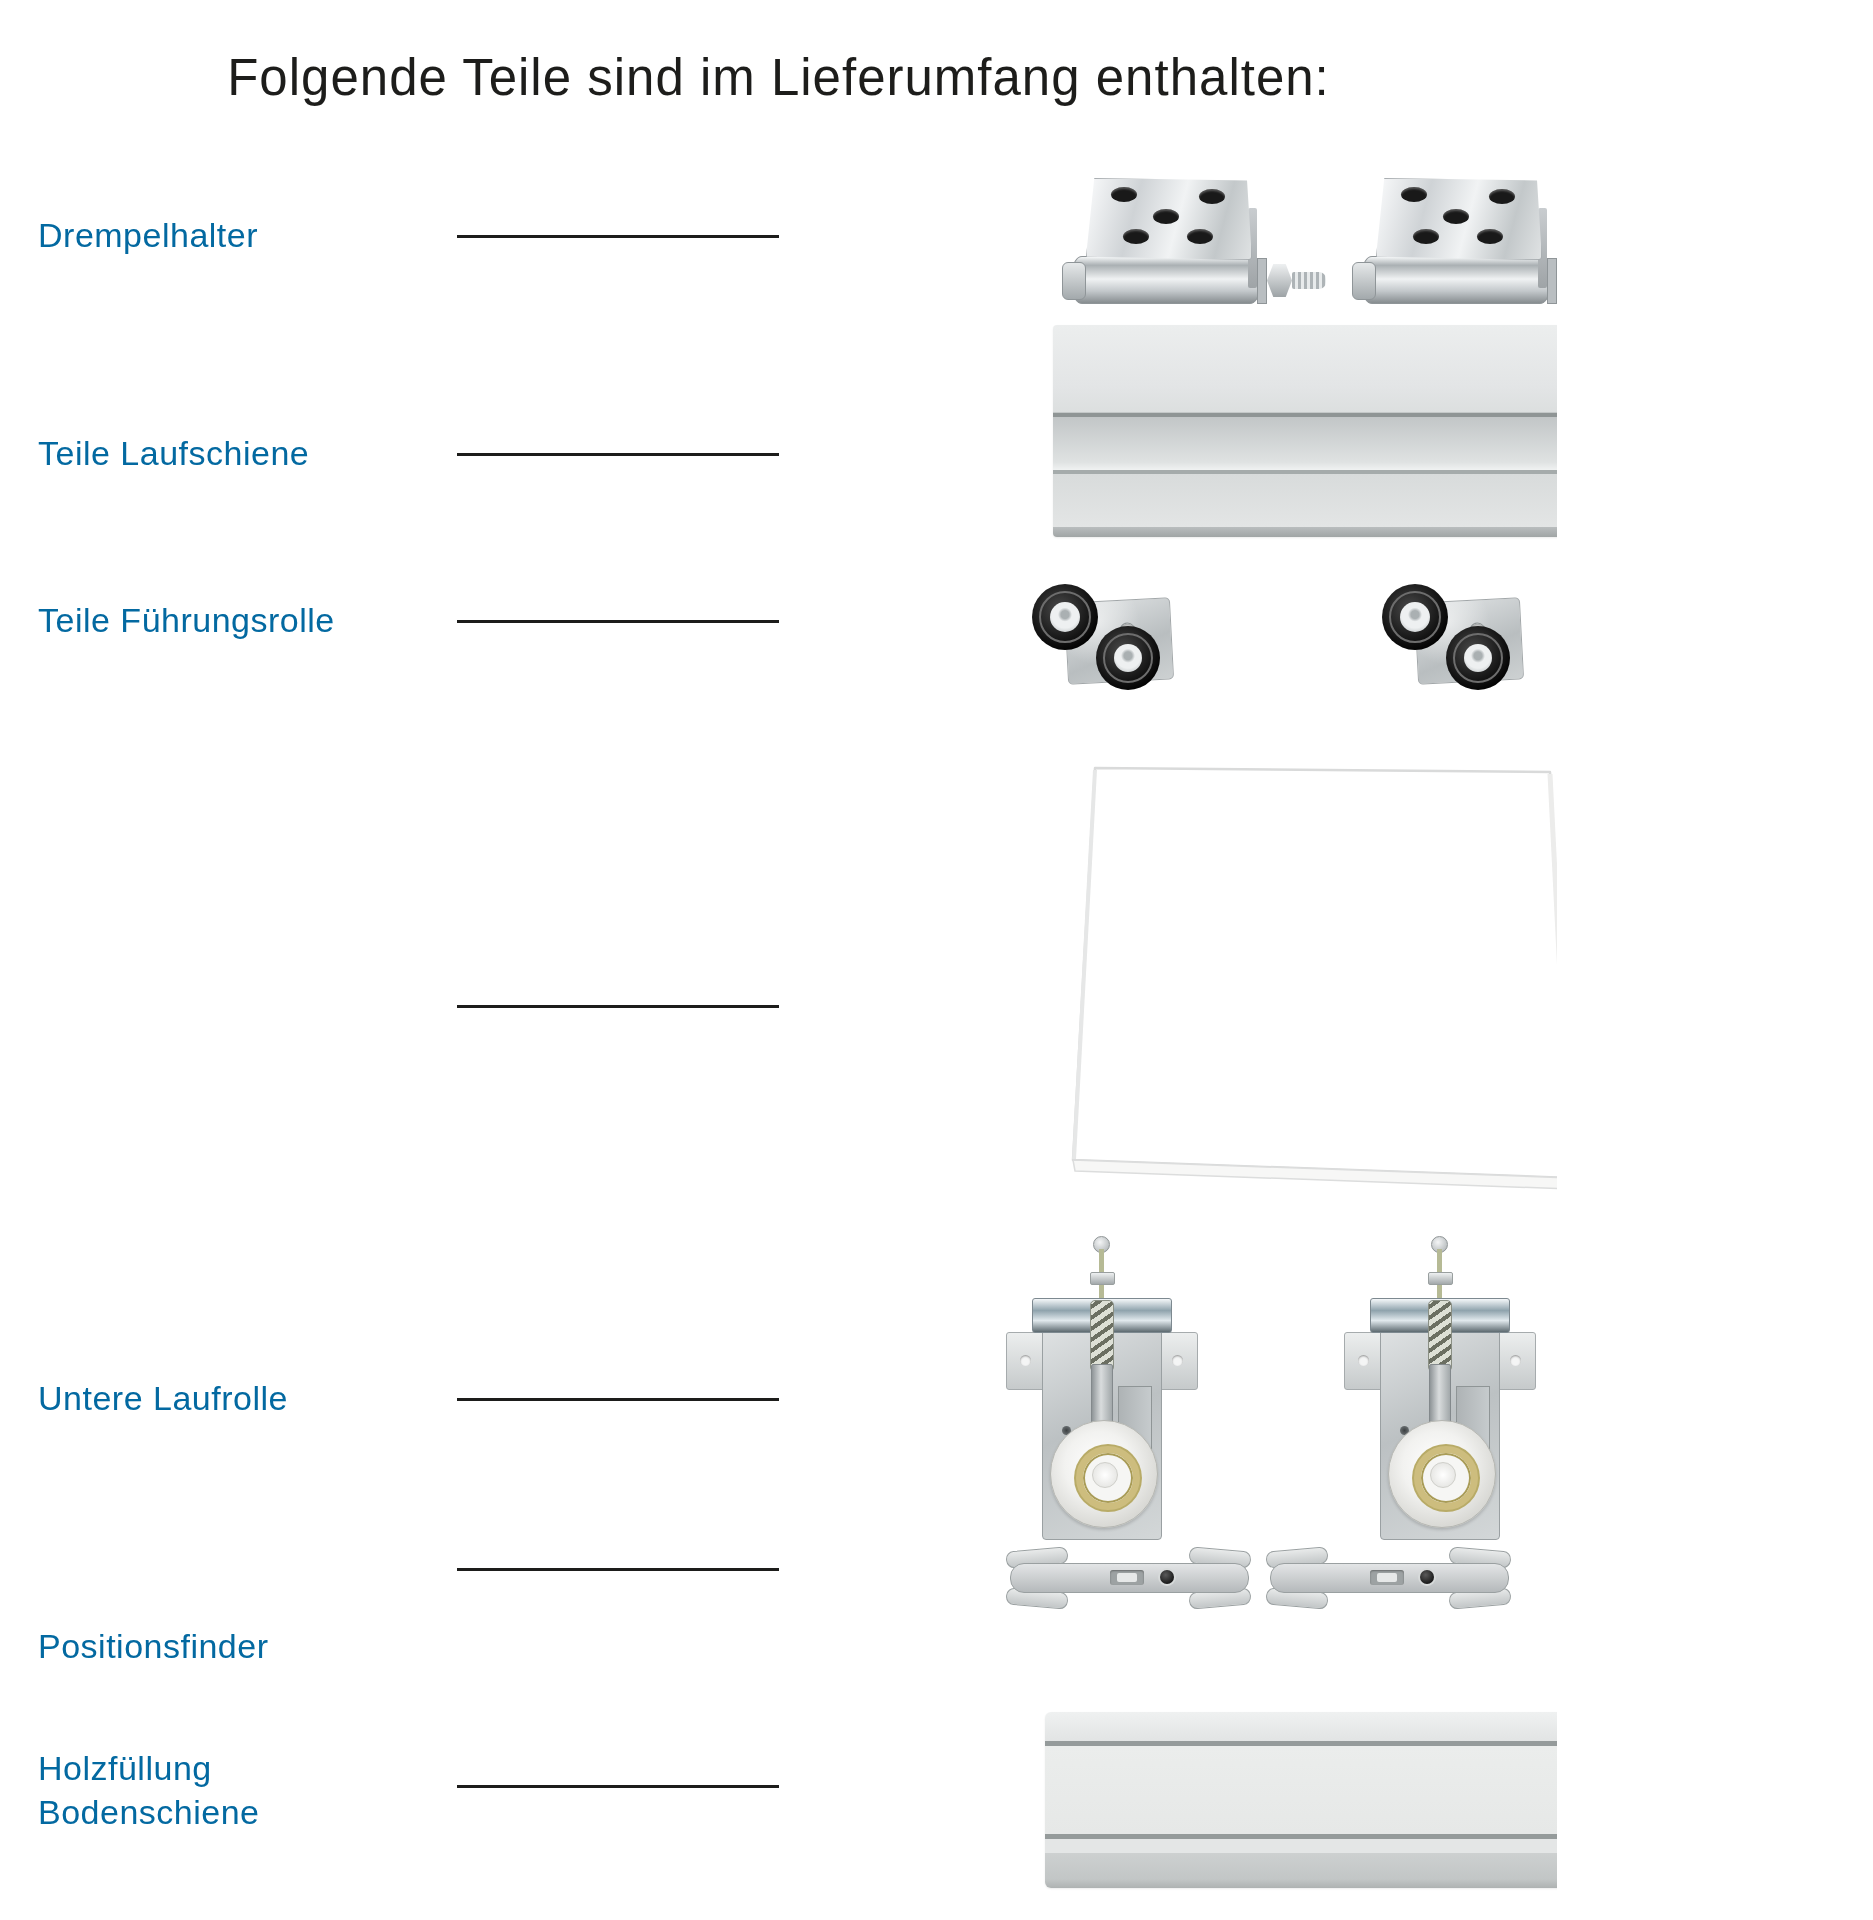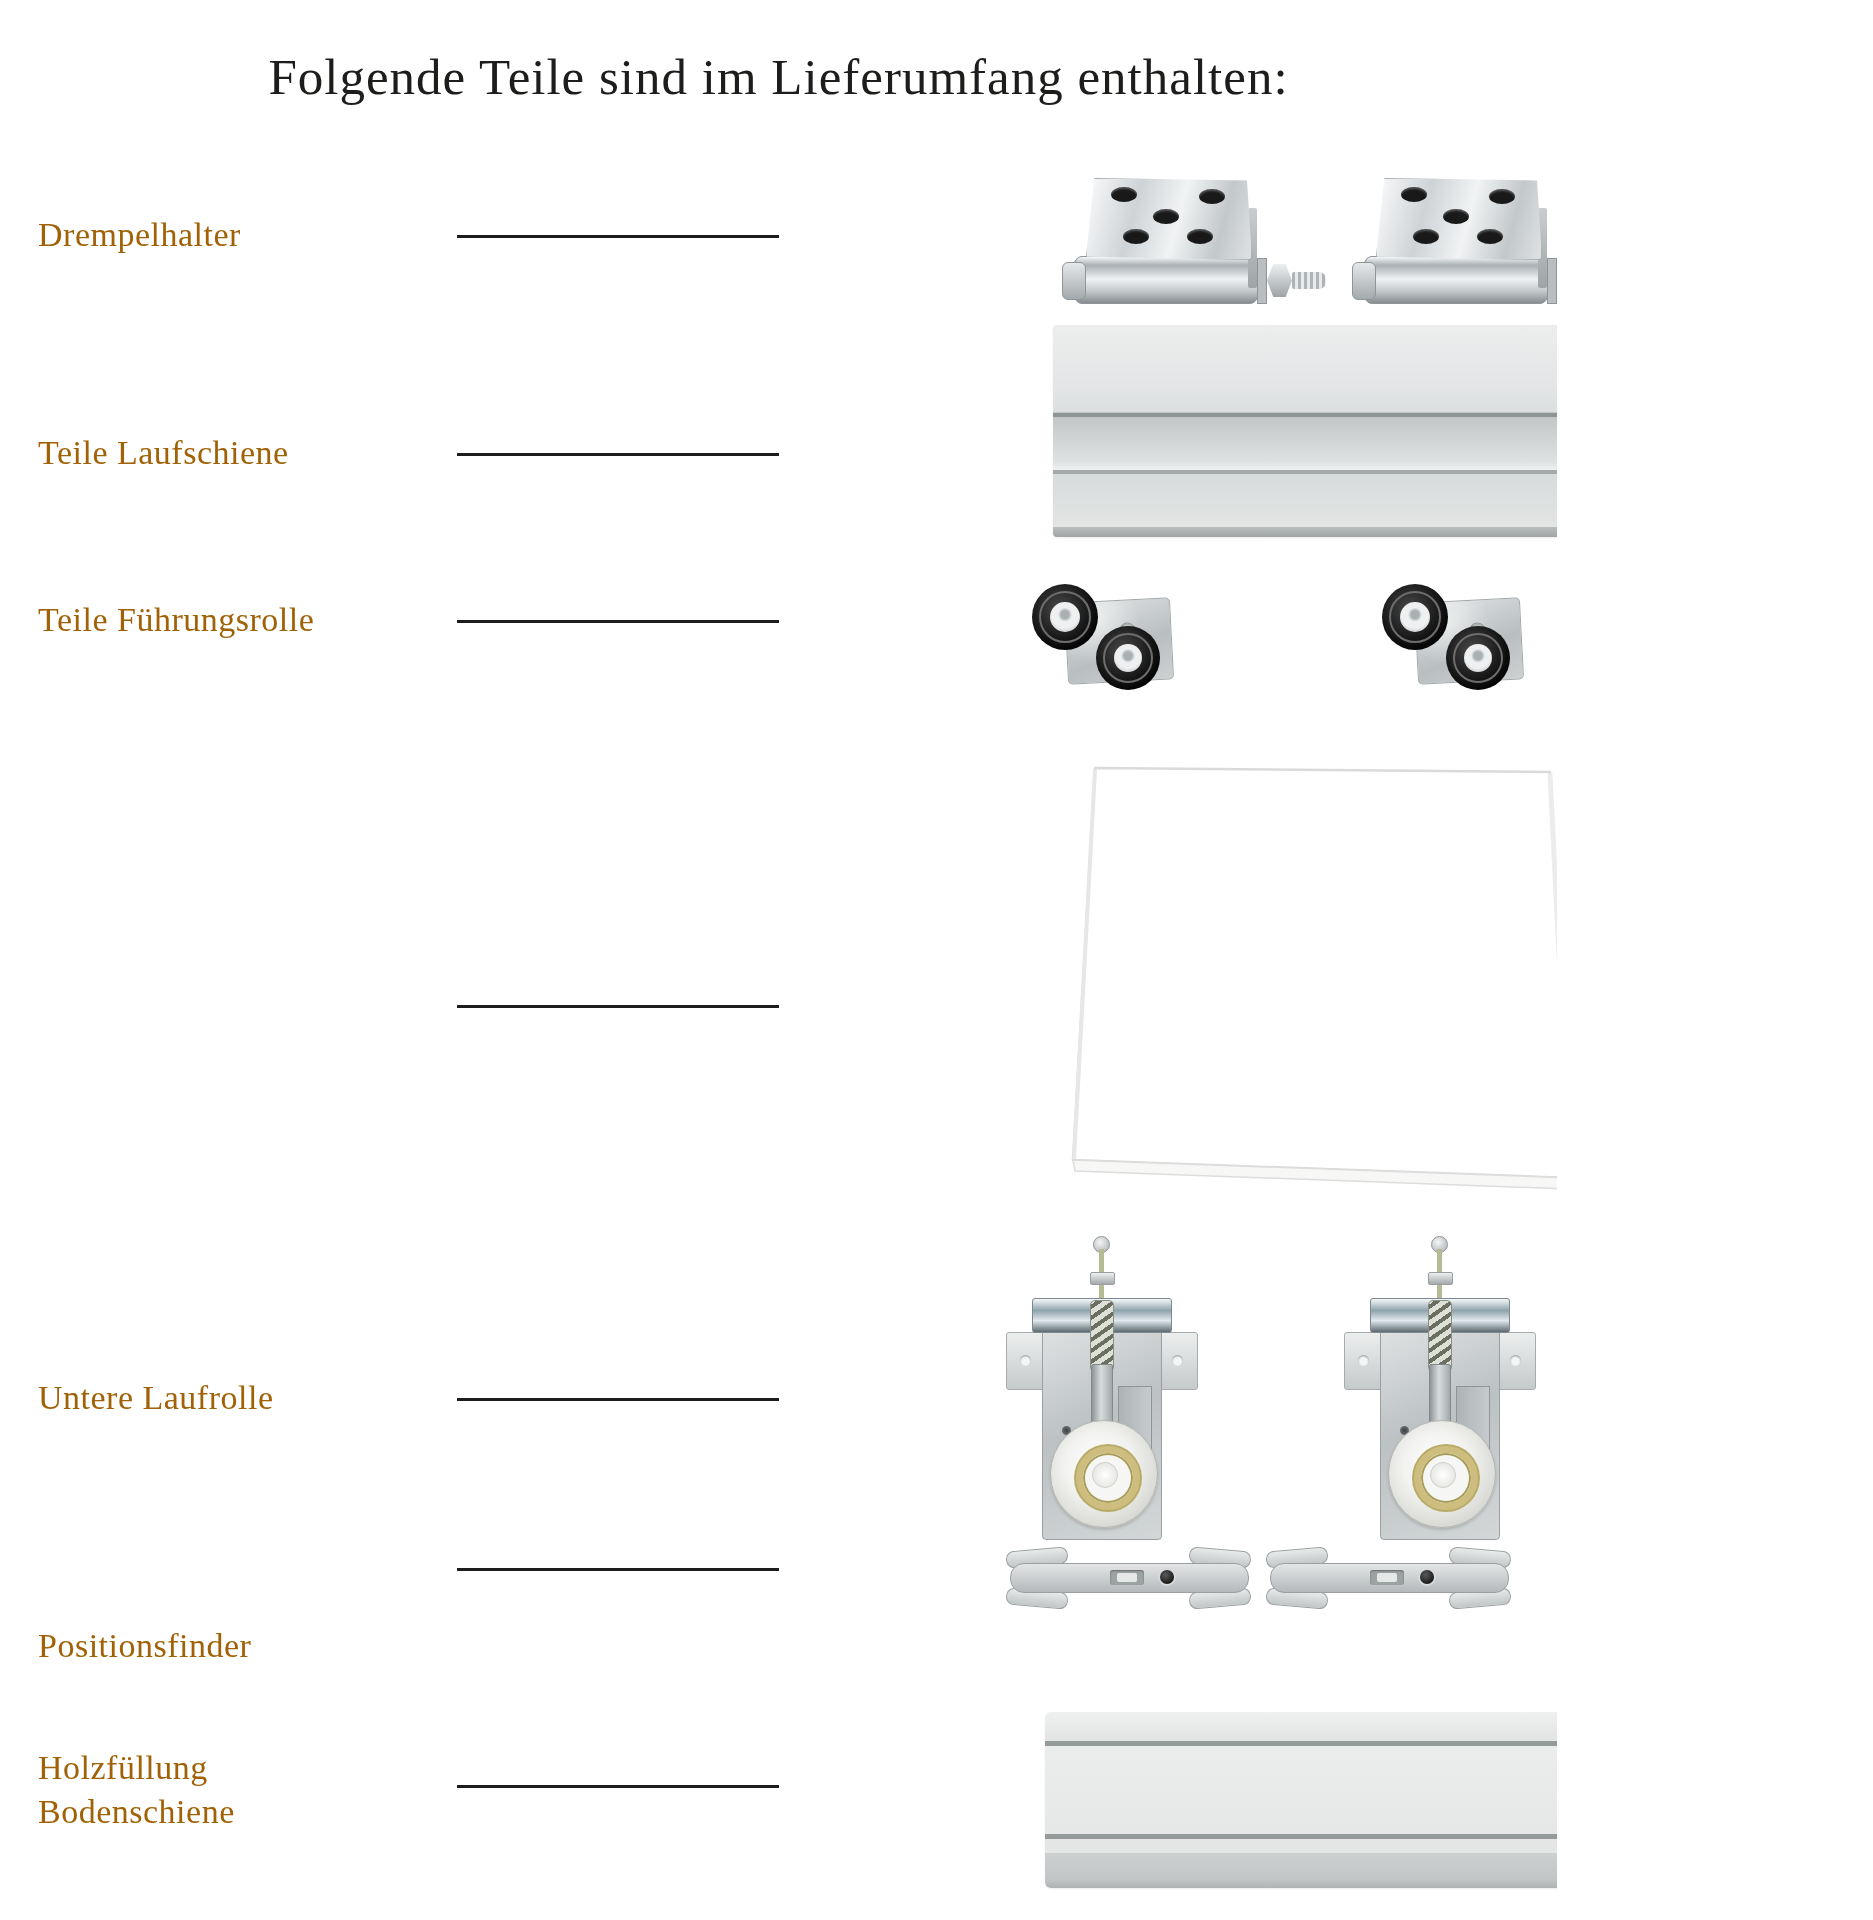--- a/index.html
+++ b/index.html
@@ -1,27 +1,27 @@
 <!DOCTYPE html>
 <html><head>
 <meta charset="utf-8">
 <style>
   html,body{margin:0;padding:0;background:#ffffff;}
   .canvas{
     position:relative;width:1557px;height:1920px;background:#ffffff;
-    font-family:Liberation Serif, serif;color:#1d1d1b;overflow:hidden;
+    font-family:Liberation Sans, sans-serif;color:#1d1d1b;overflow:hidden;
   }
   
   .title{
     position:absolute;top:48px;left:0;width:100%;text-align:center;
     font-size:51px;font-weight:300;letter-spacing:1px;color:#1d1d1b;
   }
   .part-label{
     position:absolute;left:38px;font-size:34px;font-weight:300;
-    letter-spacing:.5px;line-height:44px;color:#a16207;
+    letter-spacing:.5px;line-height:44px;color:#0369a1;
   }
   .leader{
     position:absolute;left:457px;width:322px;height:3px;background:#1d1d1b;
   }
   
   .hinge{position:absolute;width:256px;height:132px;}
   .hg-barrel{position:absolute;left:2px;top:78px;width:186px;height:46px;border-radius:10px/16px;
     border:1px solid #8f9598;
     background:linear-gradient(180deg,#f4f6f7 0%,#aab0b3 18%,#f0f2f3 48%,#c3c8cb 74%,#878d90 100%);}
   .hg-cap{position:absolute;left:-8px;top:84px;width:22px;height:36px;border-radius:6px;

